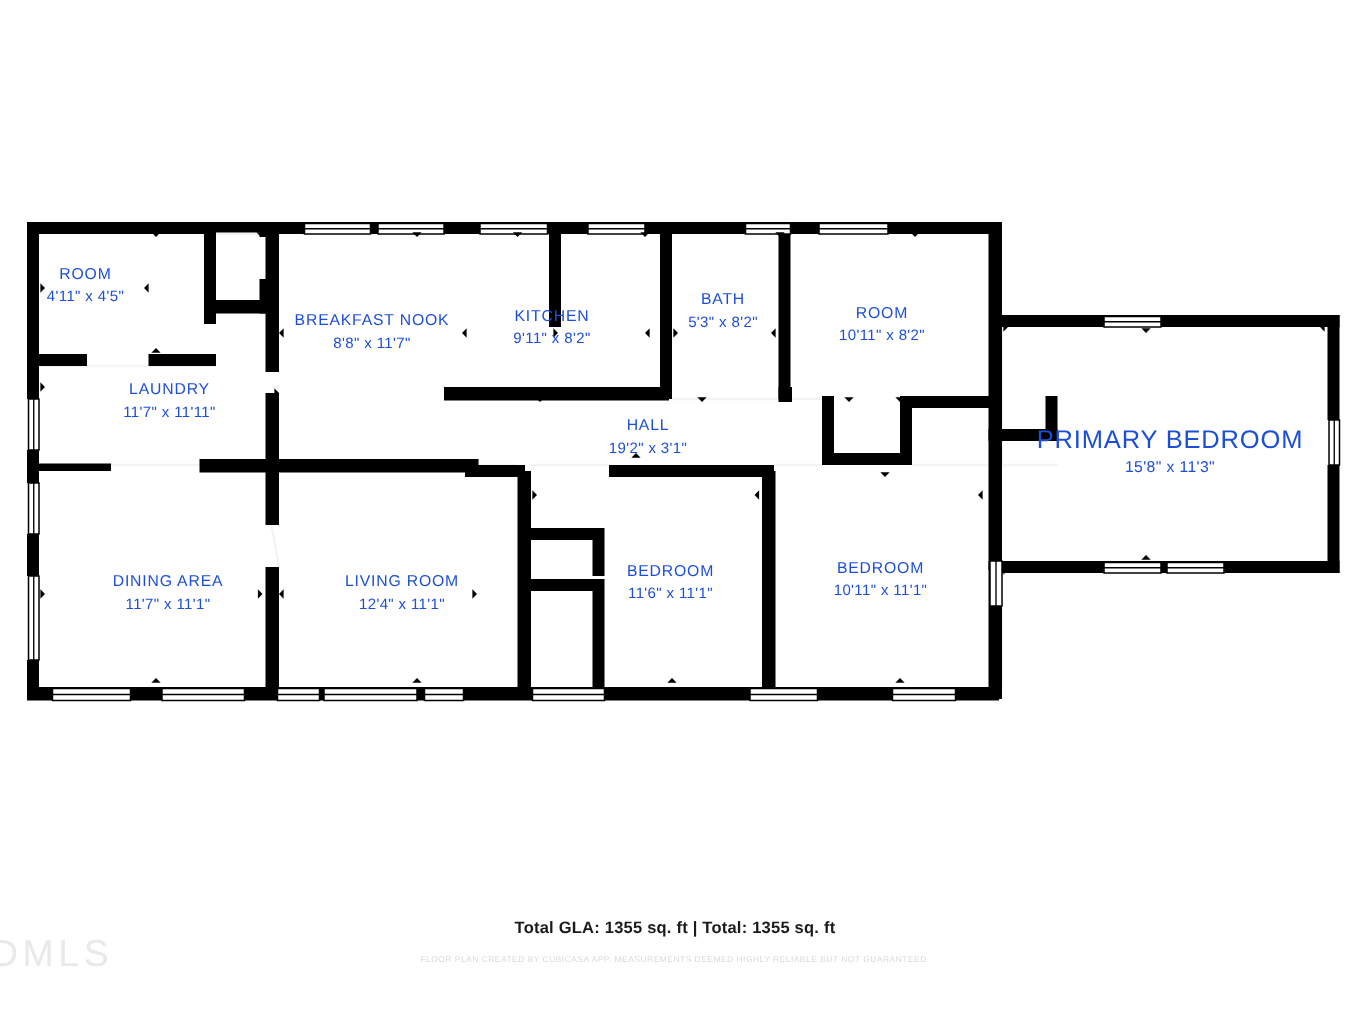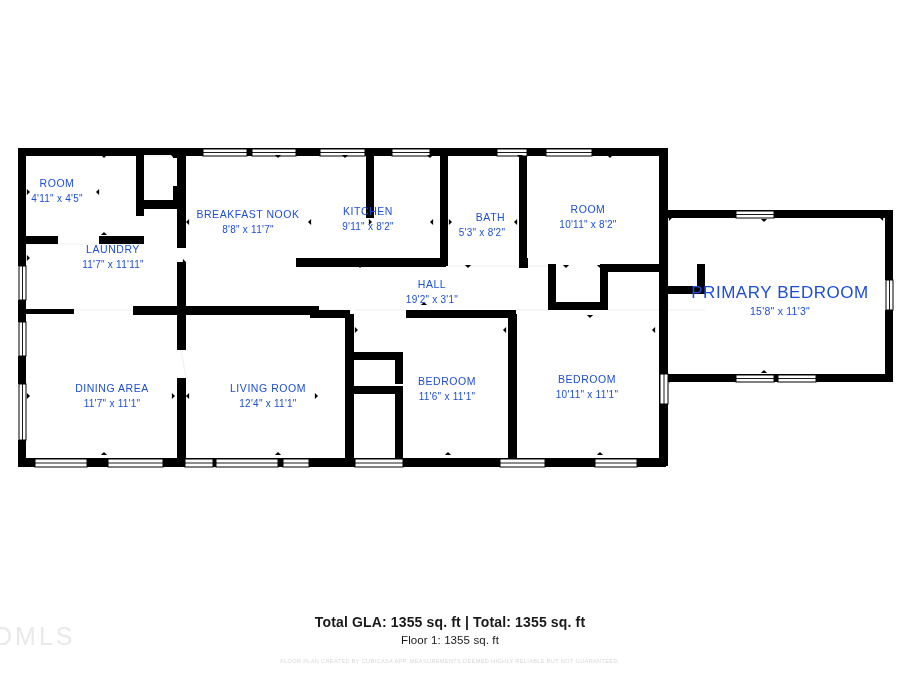--- a/index.html
+++ b/index.html
@@ -40,21 +40,21 @@
   .room-label.big .rl-name{font-size:17px;}
   .room-label.big .rl-dim{font-size:10.5px;}
 
   #footer{
     position:absolute;
     left:0;right:0;
     top:612px;
     text-align:center;
   }
   #footer .f-total{
-    font-size:14px;
+    font-size:11px;
     font-weight:bold;
     color:#1a1a1a;
     letter-spacing:0.15px;
     line-height:1.45;
   }
   #footer .f-floor{
     font-size:11.5px;
     font-weight:400;
     color:#1a1a1a;
     letter-spacing:0.1px;
@@ -288,33 +288,33 @@
       <path d="M 668.9 376.9 L 668.9 383.1 L 672 380 Z" fill="#000000"></path>
       <path d="M 562.9 264.9 L 569.1 264.9 L 566 268 Z" fill="#000000"></path>
     </g>
 </svg>
 
 <div id="labels">
     <div class="room-label" style="left: 57px; top: 191px;">
       <span class="rl-name">ROOM</span>
       <span class="rl-dim">4'11" x 4'5"</span>
     </div>
-    <div class="room-label" style="left: 113px; top: 257px;">
+    <div class="room-label" style="left: 113px; top: 268px;">
       <span class="rl-name">LAUNDRY</span>
       <span class="rl-dim">11'7" x 11'11"</span>
     </div>
     <div class="room-label" style="left: 248px; top: 222px;">
       <span class="rl-name">BREAKFAST NOOK</span>
       <span class="rl-dim">8'8" x 11'7"</span>
     </div>
     <div class="room-label" style="left: 368px; top: 219px;">
       <span class="rl-name">KITCHEN</span>
       <span class="rl-dim">9'11" x 8'2"</span>
     </div>
-    <div class="room-label" style="left: 482px; top: 225px; text-align: right;">
+    <div class="room-label" style="left: 482px; top: 208px;">
       <span class="rl-name">BATH</span>
       <span class="rl-dim">5'3" x 8'2"</span>
     </div>
     <div class="room-label" style="left: 588px; top: 217px;">
       <span class="rl-name">ROOM</span>
       <span class="rl-dim">10'11" x 8'2"</span>
     </div>
     <div class="room-label big" style="left: 780px; top: 301px;">
       <span class="rl-name">PRIMARY BEDROOM</span>
       <span class="rl-dim">15'8" x 11'3"</span>
@@ -336,17 +336,16 @@
       <span class="rl-dim">11'6" x 11'1"</span>
     </div>
     <div class="room-label" style="left: 587px; top: 387px;">
       <span class="rl-name">BEDROOM</span>
       <span class="rl-dim">10'11" x 11'1"</span>
     </div>
   </div>
 
 <div id="footer">
   <div class="f-total">Total GLA: 1355 sq. ft | Total: 1355 sq. ft</div>
-  <div class="f-floor">Floor 1: 1355 sq. ft</div>
   <div class="f-disc">FLOOR PLAN CREATED BY CUBICASA APP. MEASUREMENTS DEEMED HIGHLY RELIABLE BUT NOT GUARANTEED.</div>
 </div>
 
 <div id="watermark">DMLS</div>
 
 </body></html>

